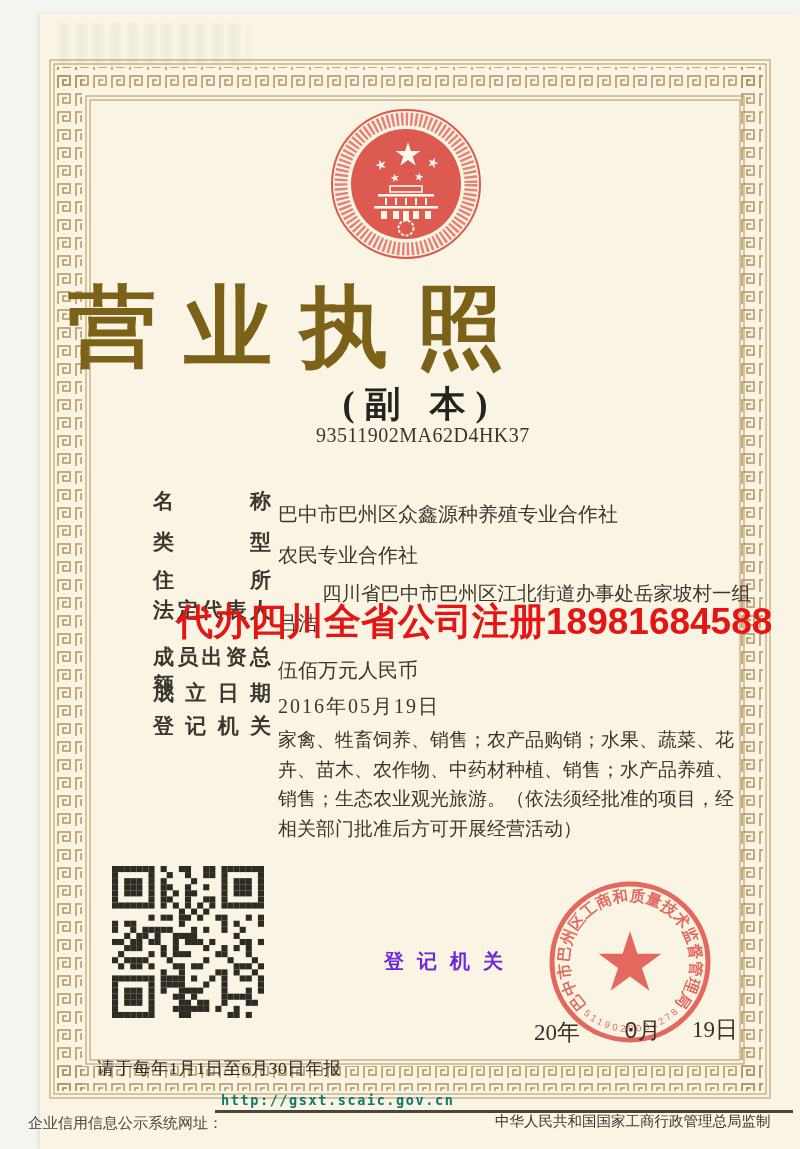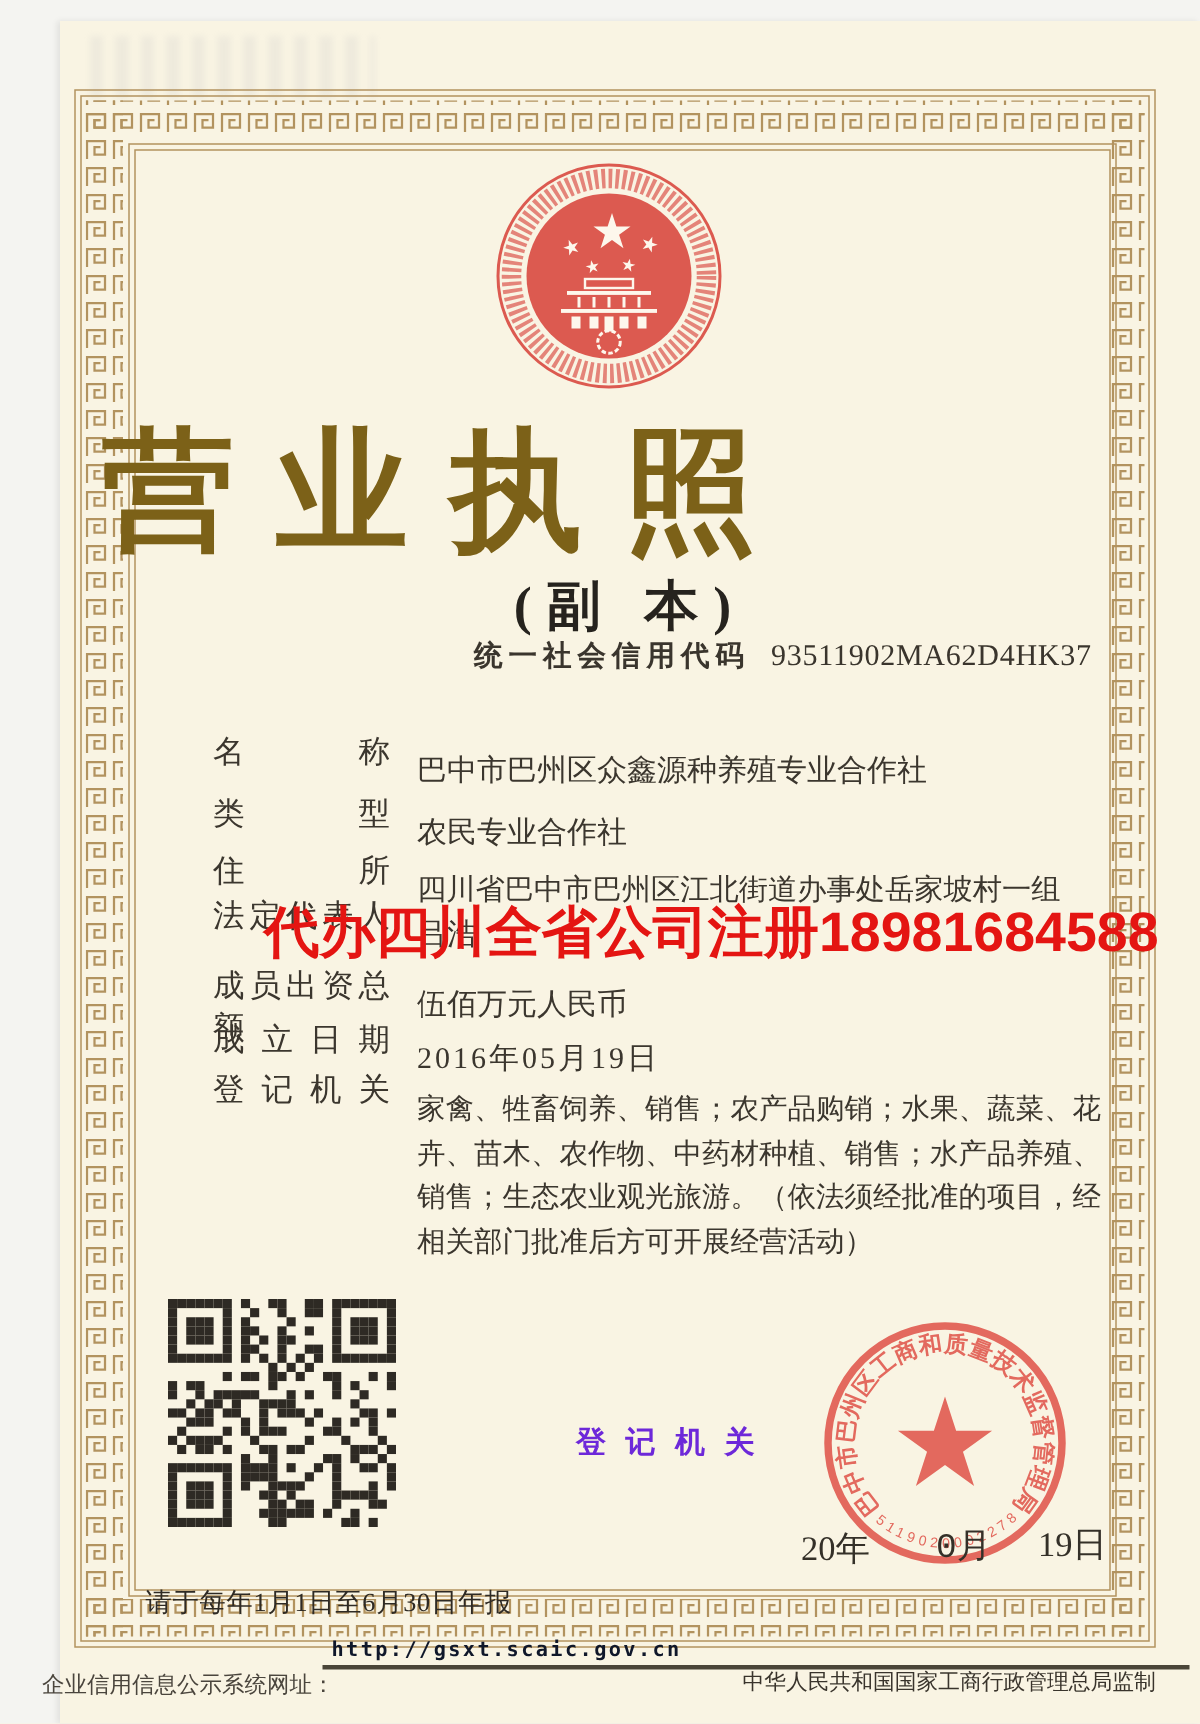--- a/index.html
+++ b/index.html
@@ -15,41 +15,41 @@
   #title{left:40px;top:268px;width:760px;text-align:left;color:#7c6118;
          font-size:88px;font-weight:900;letter-spacing:28px;text-indent:28px;
          font-family:"Liberation Serif","DejaVu Serif",serif;}
   #subtitle{left:40px;top:380px;width:760px;text-align:center;color:#26231e;
             font-size:36px;font-weight:700;letter-spacing:10px;}
   #credit-line{left:316px;top:424px;display:flex;align-items:baseline;gap:14px;color:#3a352d;}
   #credit-line .lab{font-size:19px;font-weight:700;letter-spacing:4px;font-family:"Liberation Sans","DejaVu Sans",sans-serif;}
   #credit-line .code{font-size:20px;letter-spacing:.5px;}
   
   .row{position:absolute;left:142px;width:600px;color:#3b362e;}
-  .row .lab{position:absolute;left:0;top:0;width:118px;font-size:21px;font-weight:400;
+  .row .lab{position:absolute;left:11px;top:0;width:118px;font-size:21px;font-weight:700;
             text-align:justify;text-align-last:justify;
             font-family:"Liberation Sans","DejaVu Sans",sans-serif;}
   .row .val{position:absolute;left:136px;top:13px;width:466px;font-size:20px;line-height:29px;}
   #row-name{top:487px;} #row-type{top:528px;} #row-addr{top:566px;}
   #row-rep{top:596px;} #row-cap{top:643px;} #row-date{top:679px;}
   #row-scope{top:712px;} #row-scope .val{font-size:19px;line-height:29.5px;}
   #row-date .val{letter-spacing:2px;}
-  #row-addr .val{font-size:19.5px;}
+  #row-addr .val{font-size:19.5px;margin-left:44px;}
   
   #watermark{left:176px;top:597px;font-size:37px;font-weight:700;color:#e41512;
              font-family:"Liberation Sans","DejaVu Sans",sans-serif;letter-spacing:0;white-space:nowrap;}
   
   #qr{left:112px;top:866px;width:152px;height:152px;}
   #reg-label{left:384px;top:948px;font-size:20px;font-weight:600;letter-spacing:13px;color:#6d28d9;
              font-family:"Liberation Sans","DejaVu Sans",sans-serif;}
   #seal{left:540px;top:872px;opacity:.88;}
   .date-part{position:absolute;font-size:23px;color:#343028;}
   #dp0{left:534px;top:1017px;} #dp1{left:624px;top:1015px;font-family:Liberation Mono, monospace;} #dp2{left:692px;top:1014px;}
   #annual-note{left:97px;top:1035px;font-size:17.5px;color:#2e2a24;letter-spacing:.5px;margin-top:21px;}
-  #url-stamp{left:221px;top:1092px;font-size:13.5px;font-weight:700;letter-spacing:1.6px;color:#0f172a;
+  #url-stamp{left:221px;top:1092px;font-size:13.5px;font-weight:700;letter-spacing:1.6px;color:#0f766e;
              font-family:"DejaVu Sans Mono","Liberation Mono",monospace;}
   #stamp-underline{left:215px;top:1110px;width:578px;height:2.5px;background:#4a4538;}
   #footer-left{left:28px;top:1114px;font-size:15px;color:#4a453d;}
   #footer-right{left:495px;top:1112px;font-size:14.5px;color:#39342c;letter-spacing:0;}
 </style>
 </head>
 <body>
 
 <div id="sheet" class="abs"></div>
 <div id="ghost" class="abs"></div>
@@ -99,21 +99,20 @@
       <rect x="87" y="105" width="6" height="8"></rect>
     <rect x="99" y="105" width="6" height="8"></rect>
   </g>
   <circle cx="80" cy="122" r="7.5" fill="none" stroke="#fdf7ec" stroke-width="2" stroke-dasharray="3 1.6"></circle>
 </svg>
 
 <div id="title" class="abs">营业执照</div>
 <div id="subtitle" class="abs">(副 本)</div>
 
 <div id="credit-line" class="abs">
-  <span class="lab">统一社会信用代码</span>
   <span class="code">93511902MA62D4HK37</span>
 </div>
 
 <div class="row" id="row-name">
   <span class="lab">名称</span>
   <span class="val">巴中市巴州区众鑫源种养殖专业合作社</span>
 </div>
 <div class="row" id="row-type">
   <span class="lab">类型</span>
   <span class="val">农民专业合作社</span>

